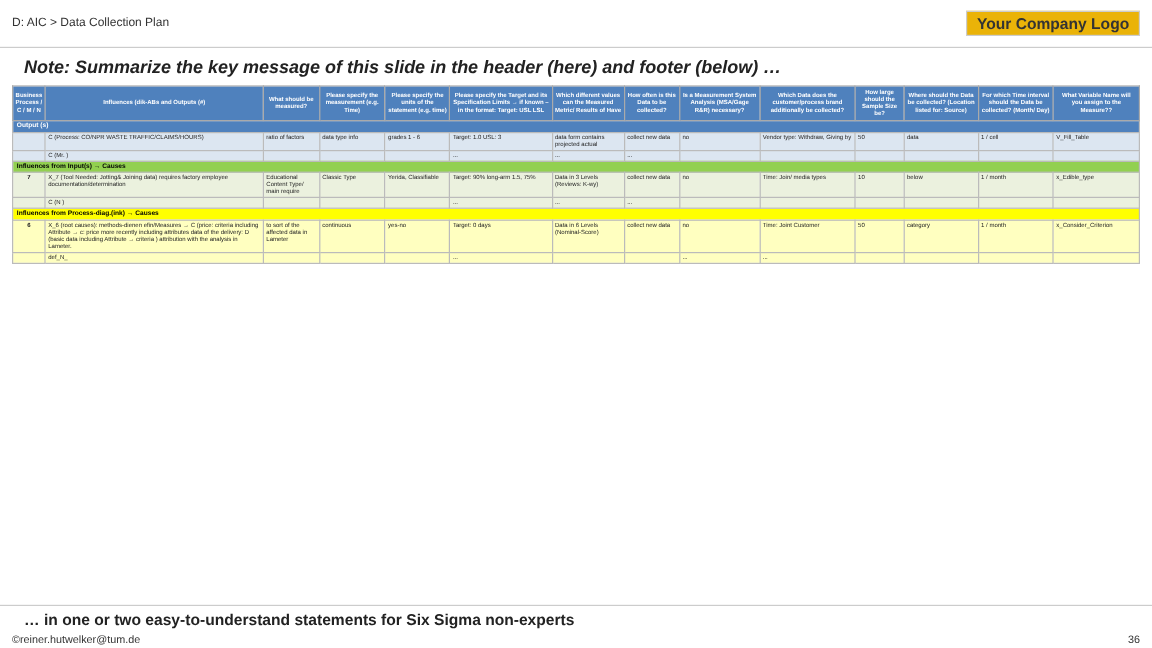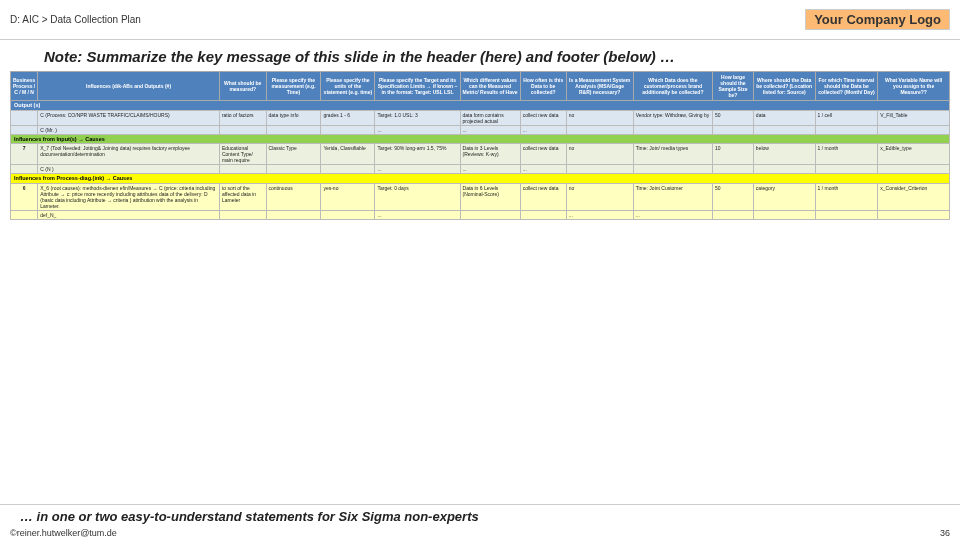--- a/index.html
+++ b/index.html
@@ -13,32 +13,31 @@
       border-bottom: 1px solid #ccc;
     }
     #breadcrumb {
       font-size: 10px;
       color: #333;
     }
     #company-logo {
       font-size: 13px;
       font-weight: bold;
       color: #333;
-      background: #fdba74;
+      background: #eab308;
       padding: 2px 8px;
       border: 1px solid #ccc;
     }
 
     #note-text {
       font-size: 15px;
       font-style: italic;
       font-weight: bold;
       padding: 8px 20px 6px 20px;
       color: #222;
-      margin-left: 24px;
     }
 
     #table-container {
       padding: 0 10px;
       overflow: hidden;
     }
 
     table {
       width: 100%;
       border-collapse: collapse;
@@ -109,21 +108,20 @@
 
     #footer {
       position: absolute;
       bottom: 0;
       left: 0;
       right: 0;
       border-top: 1px solid #ccc;
     }
     #footer-italic {
       font-size: 13px;
-      font-style: italic;
       font-weight: bold;
       padding: 4px 20px 2px 20px;
       color: #222;
     }
     #footer-bottom {
       display: flex;
       justify-content: space-between;
       align-items: center;
       padding: 2px 10px;
       font-size: 9px;

